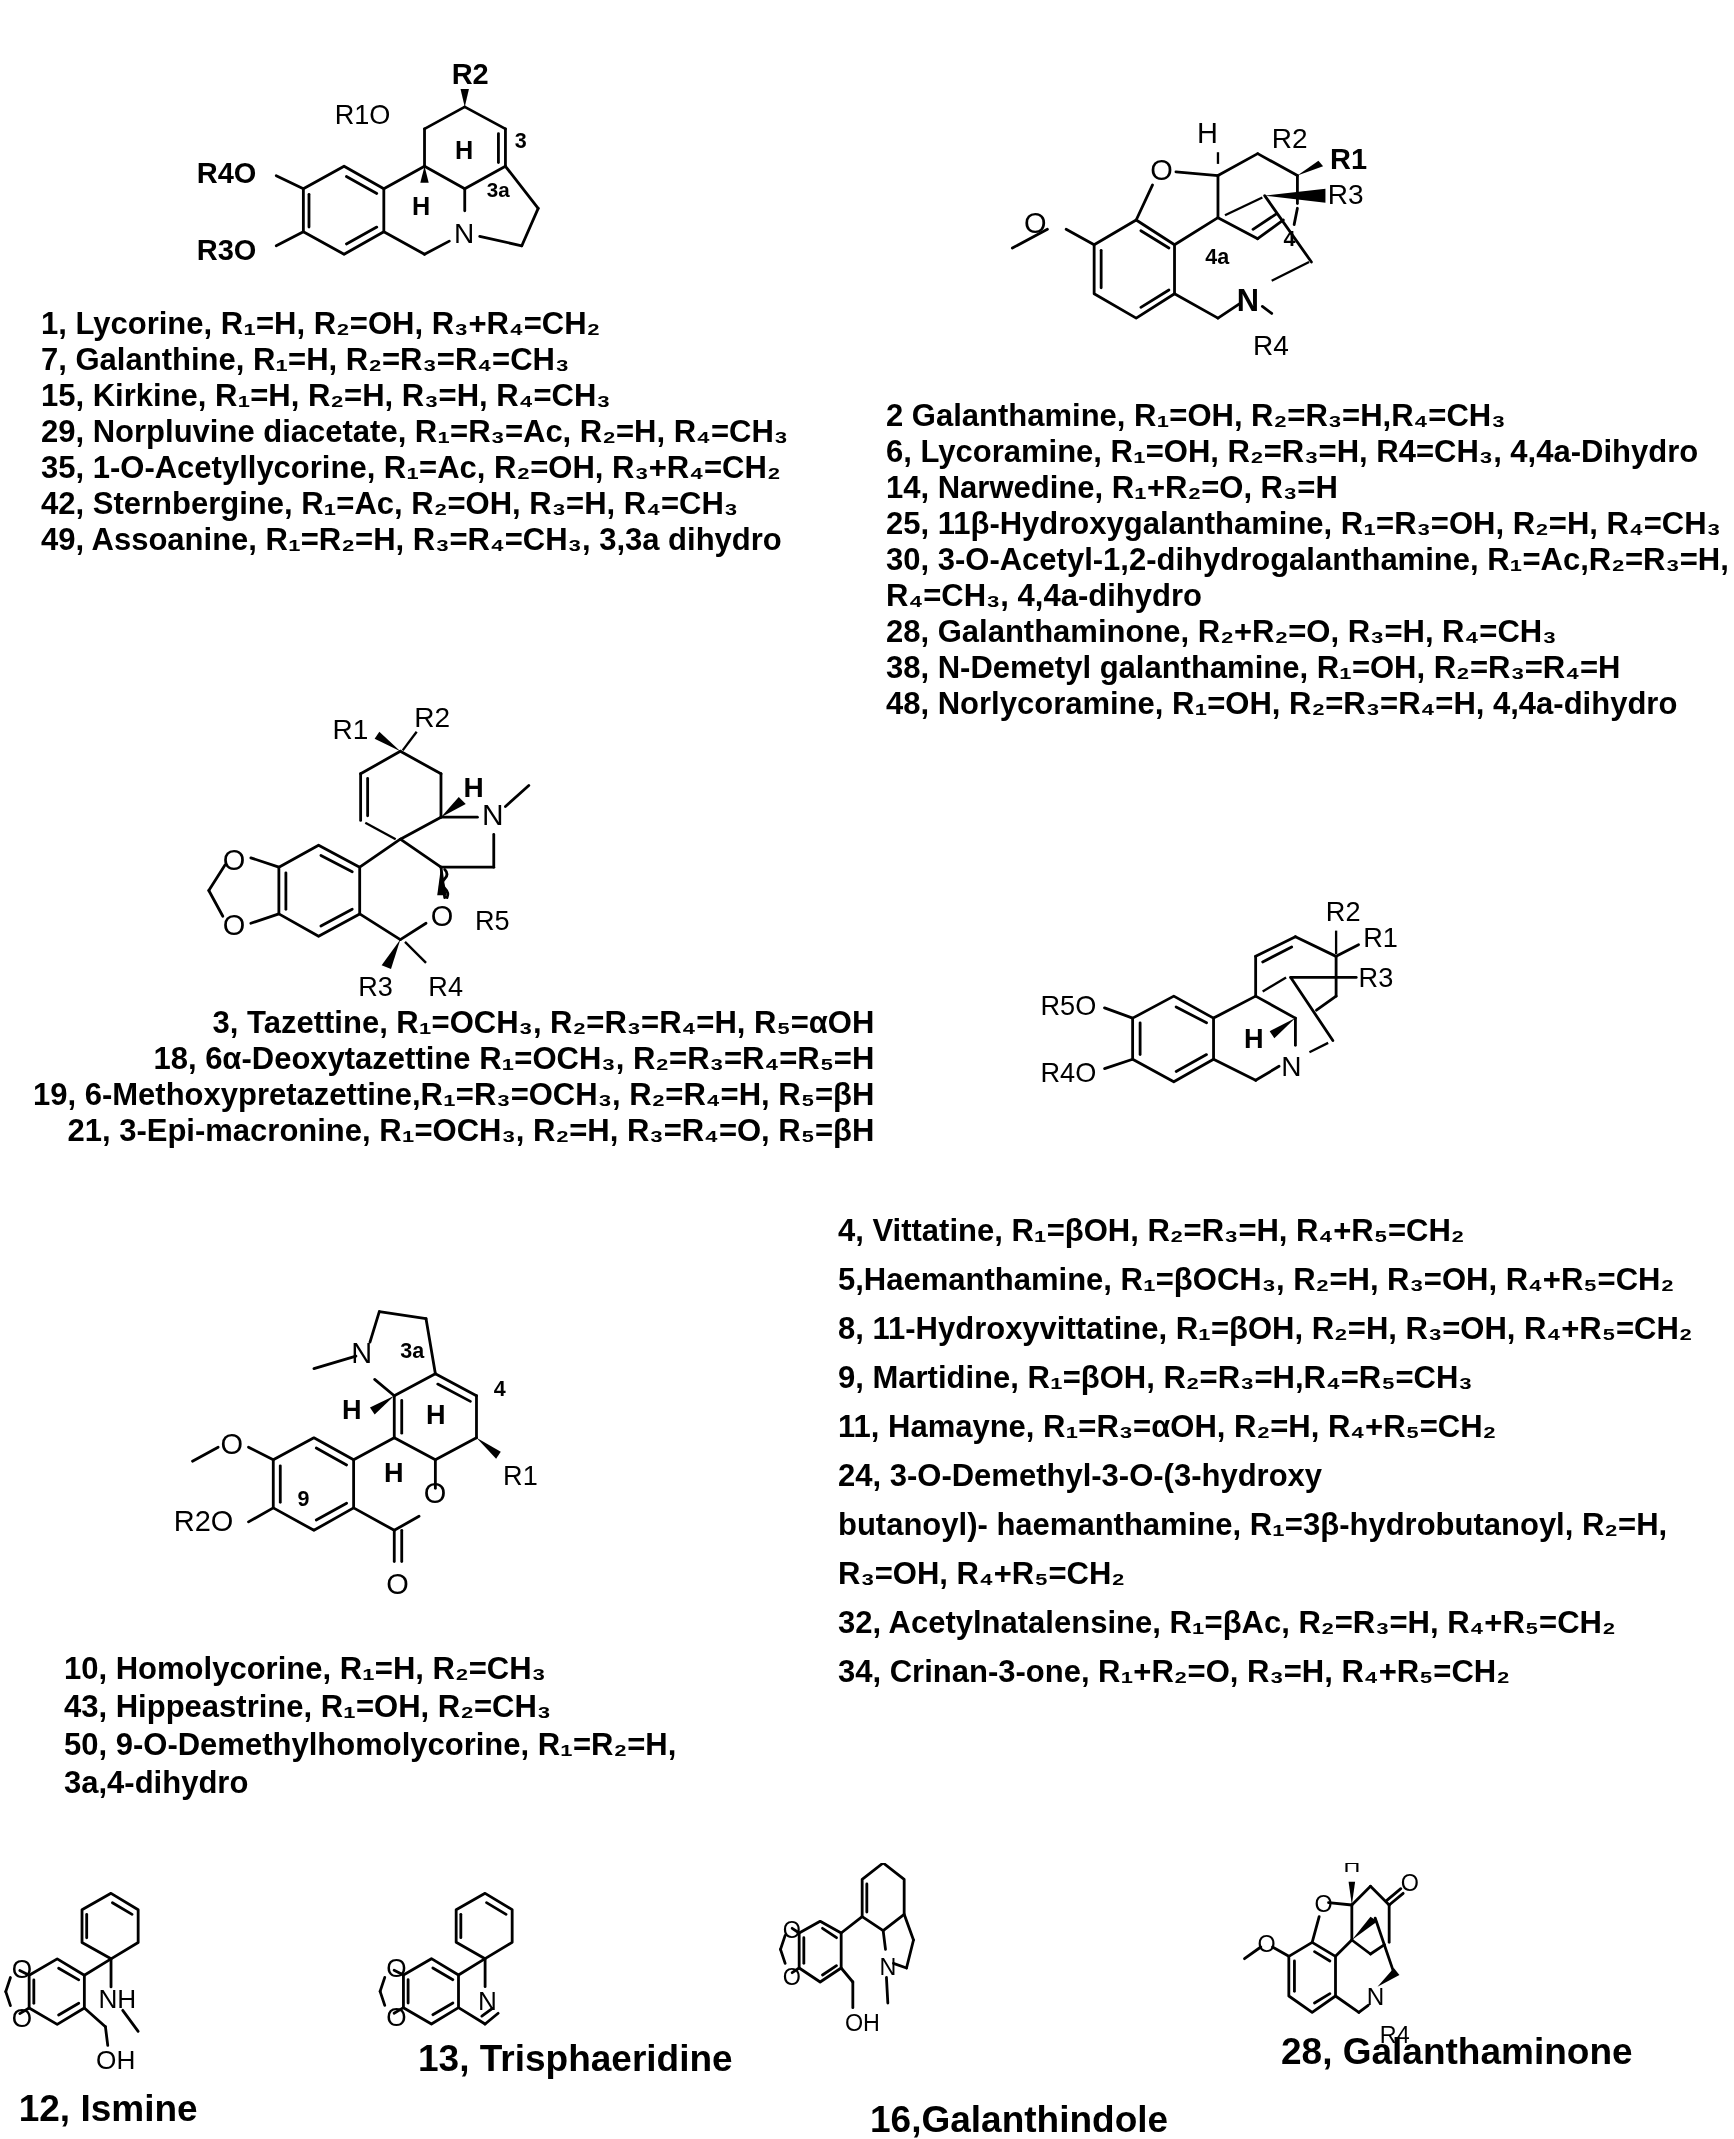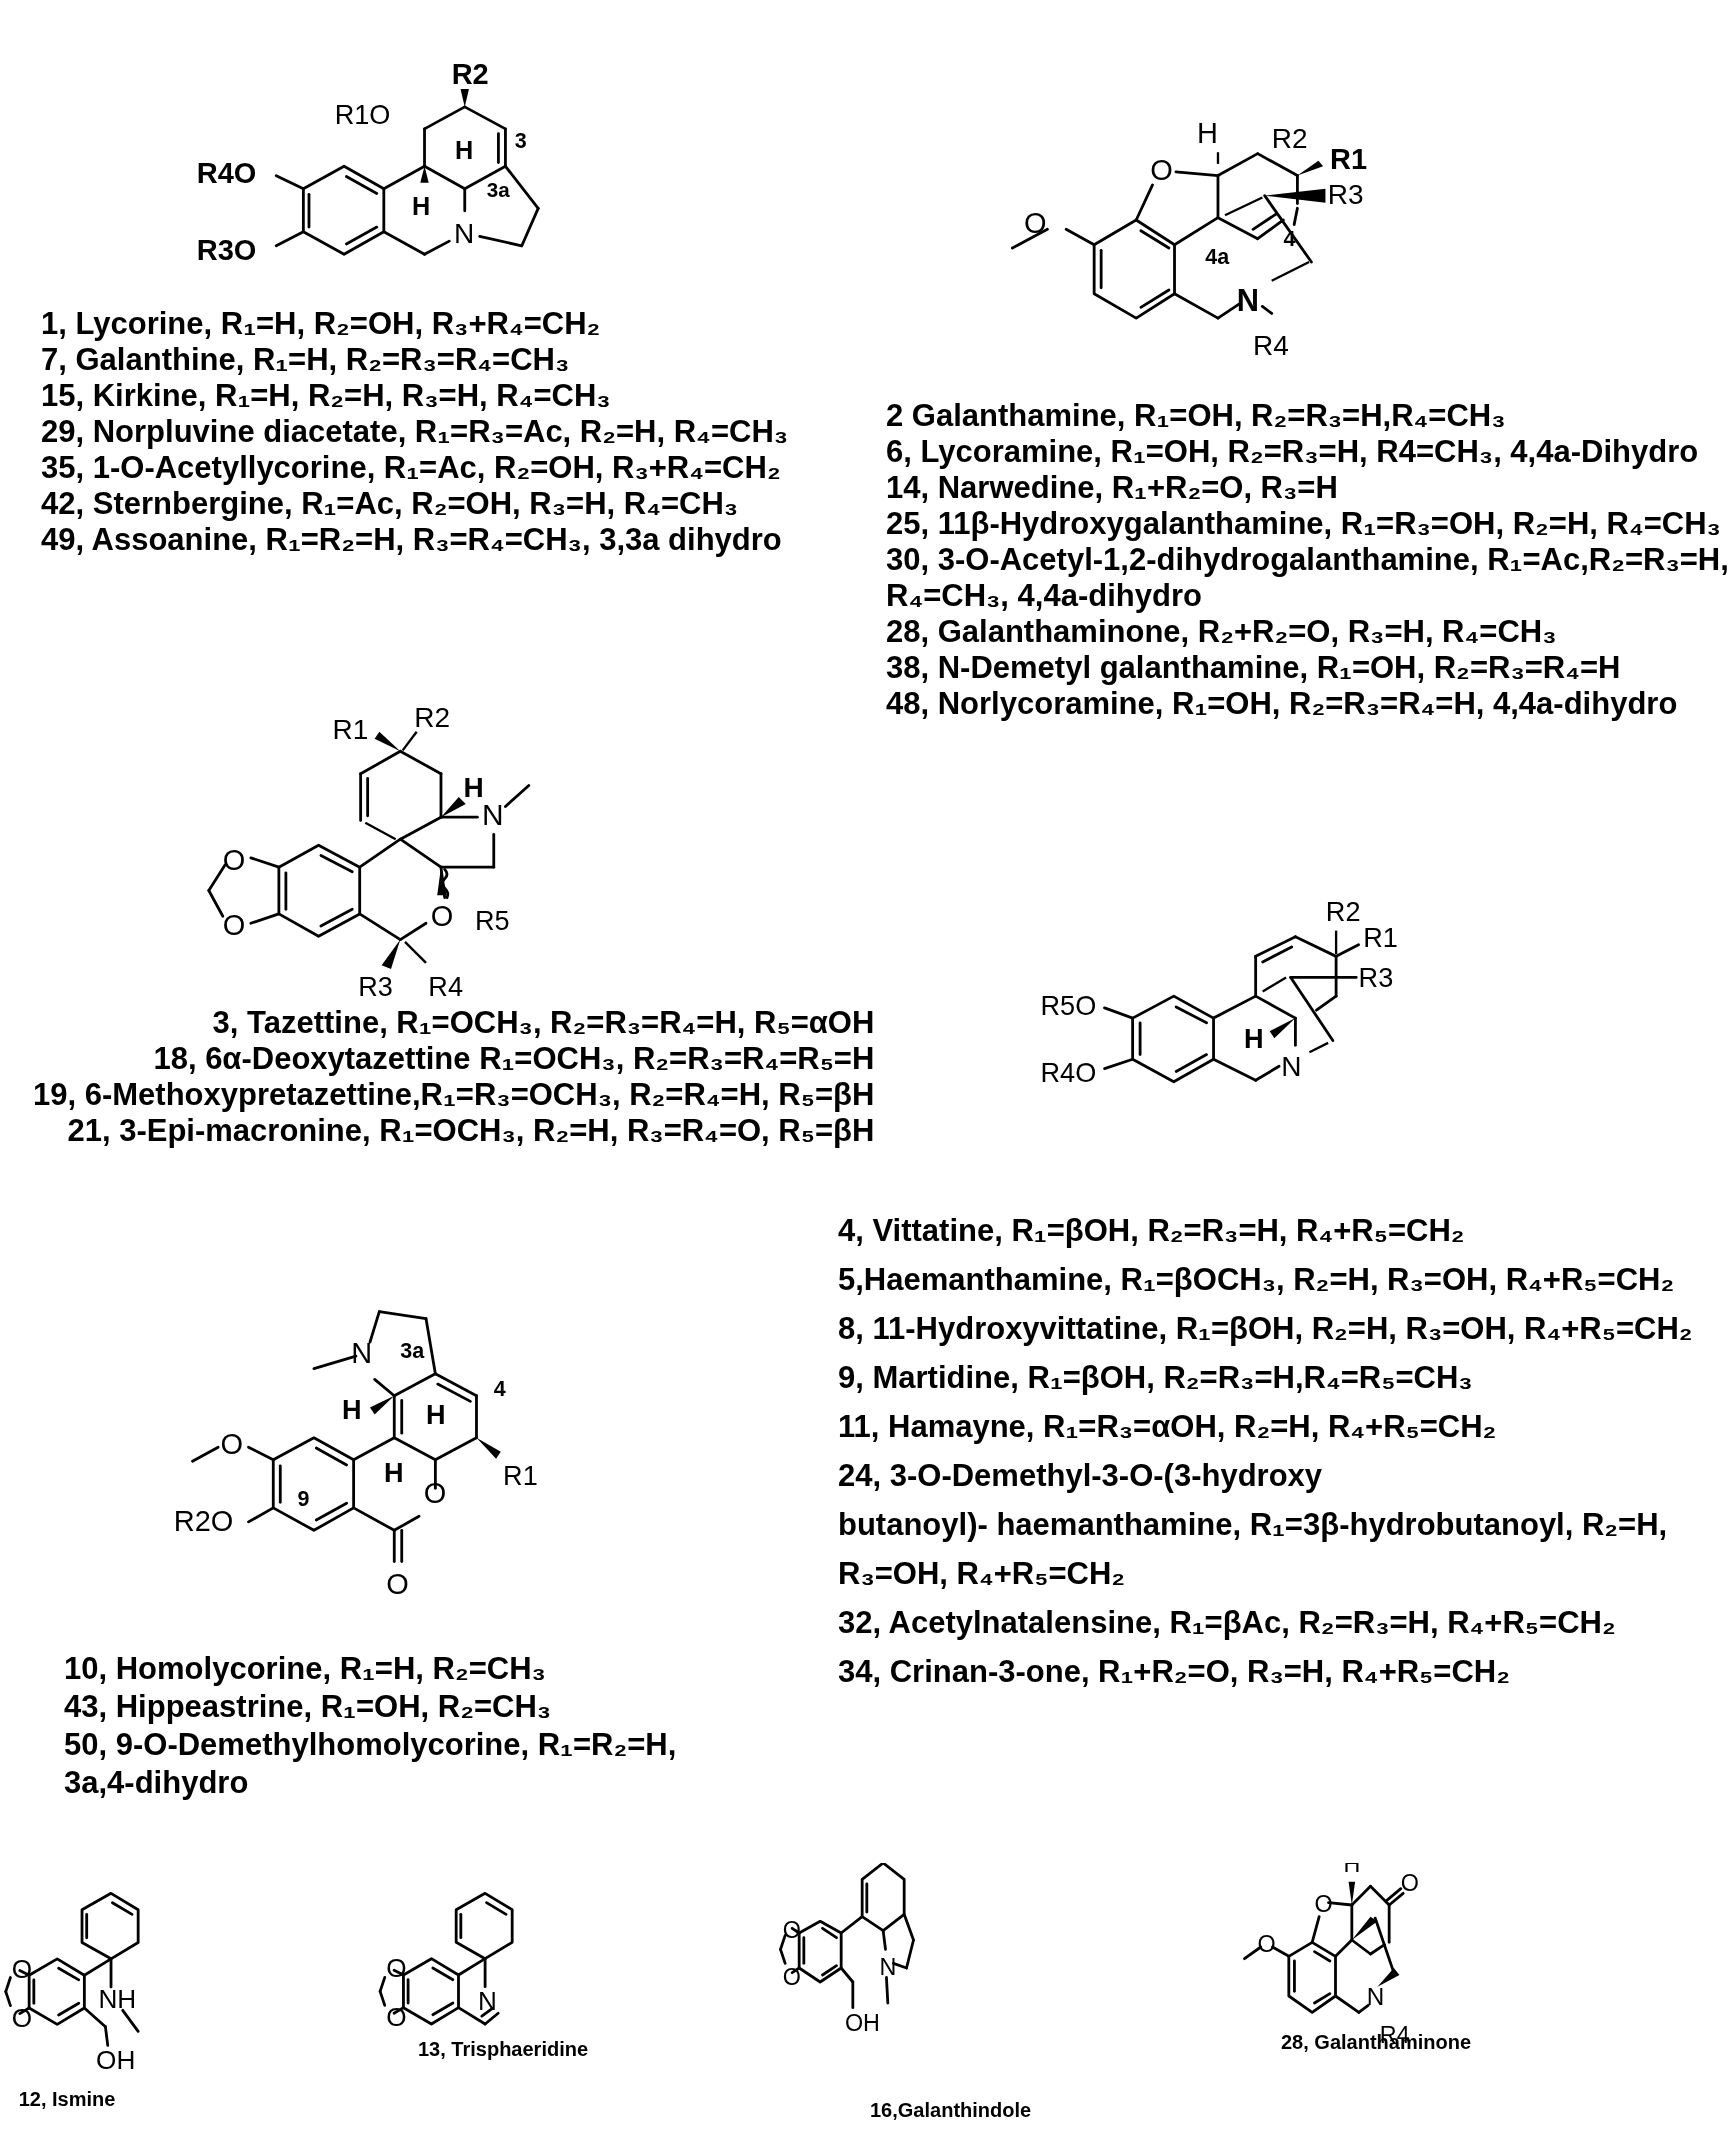--- a/index.html
+++ b/index.html
@@ -5,21 +5,21 @@
   html,body{margin:0;padding:0;background:#ffffff;}
   body{width:1735px;height:2140px;position:relative;overflow:hidden;
        font-family:"Liberation Sans",sans-serif;color:#000;}
   .struct{position:absolute;margin-top:40px;}
   .struct svg{width:100%;height:100%;display:block;}
   svg text{font-family:"Liberation Sans",sans-serif;fill:#000;}
   .bond{stroke:#000;stroke-width:6;fill:none;stroke-linecap:round;stroke-linejoin:round;}
   .list{position:absolute;font-weight:bold;font-size:31px;line-height:36px;white-space:nowrap;}
   .list .row{display:block;}
   .list .row .lbl{font-weight:bold;}
-  .cap{position:absolute;font-weight:bold;font-size:20px;white-space:nowrap;text-align:right;}
+  .cap{position:absolute;font-weight:bold;font-size:37px;white-space:nowrap;text-align:right;}
 </style>
 </head>
 <body>
 
 <div class="struct" style="left:178px;top:0;width:421px;height:290px;">
 <svg viewBox="0 0 900 620">
   <g class="bond">
 
     <polyline points="268,318 355,270 440,318 440,410 355,458 268,410 268,318"></polyline>
     <line x1="280" y1="330" x2="280" y2="400"></line>

